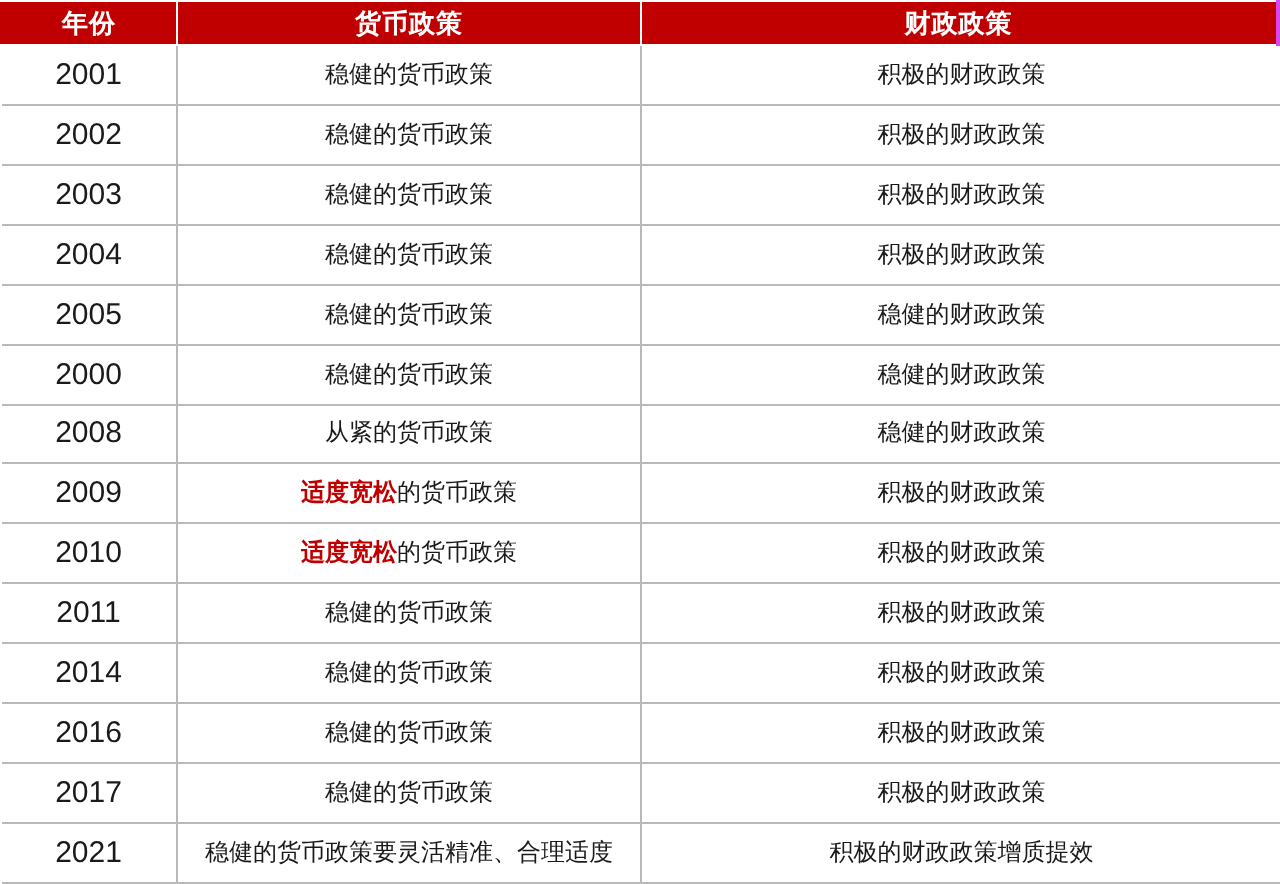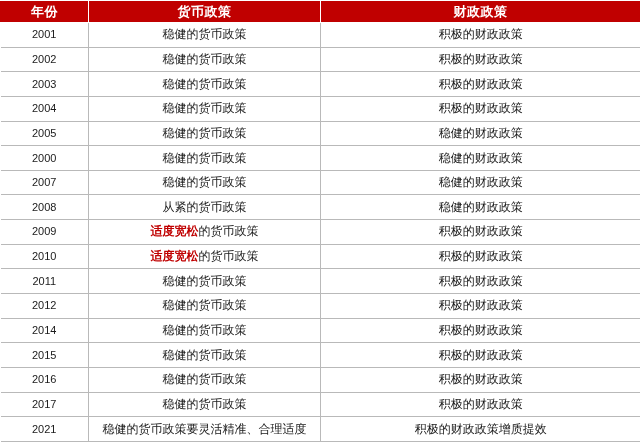--- a/index.html
+++ b/index.html
@@ -32,39 +32,39 @@
     padding: 0;
     text-align: center;
     border: 1px solid #ffffff;
     letter-spacing: 0.5px;
   }
   #policy-table thead th.year-head {
     border-left: 1px solid #c00000;
     font-family: Liberation Mono, monospace;
   }
   #policy-table thead th.fis-head {
-    border-right: 1px solid #d946ef;
+    border-right: 6px solid #d946ef;
   }
 
   #policy-table tbody td {
     border-top: 1px solid #b9b9b9;
     border-bottom: 1px solid #b9b9b9;
     border-left: none;
     border-right: none;
     font-size: 12px;
     color: #1a1a1a;
     text-align: center;
     padding: 0 2px;
     height: 19px;
     line-height: 19px;
     white-space: nowrap;
     overflow: hidden;
   }
   #policy-table tbody td.year-cell {
-    font-size: 11px;
+    font-size: 15px;
   }
   #policy-table tbody td.mon-cell {
     border-left: 1px solid #b9b9b9;
     border-right: 1px solid #b9b9b9;
   }
   #policy-table tbody td.fis-cell {
     border-right: none;
   }
   .hl {
     color: #c00000;
@@ -113,56 +113,41 @@
         <td class="year-cell">2005</td>
         <td class="mon-cell">稳健的货币政策</td>
         <td class="fis-cell">稳健的财政政策</td>
       </tr>
       <tr>
         <td class="year-cell">2000</td>
         <td class="mon-cell">稳健的货币政策</td>
         <td class="fis-cell">稳健的财政政策</td>
       </tr>
       <tr>
-        <td class="year-cell">2007</td>
-        <td class="mon-cell">稳健的货币政策</td>
-        <td class="fis-cell">稳健的财政政策</td>
-      </tr>
-      <tr>
         <td class="year-cell">2008</td>
         <td class="mon-cell">从紧的货币政策</td>
         <td class="fis-cell">稳健的财政政策</td>
       </tr>
       <tr>
         <td class="year-cell">2009</td>
         <td class="mon-cell"><span class="hl">适度宽松</span><span>的货币政策</span></td>
         <td class="fis-cell">积极的财政政策</td>
       </tr>
       <tr>
         <td class="year-cell">2010</td>
         <td class="mon-cell"><span class="hl">适度宽松</span><span>的货币政策</span></td>
         <td class="fis-cell">积极的财政政策</td>
       </tr>
       <tr>
         <td class="year-cell">2011</td>
         <td class="mon-cell">稳健的货币政策</td>
         <td class="fis-cell">积极的财政政策</td>
       </tr>
       <tr>
-        <td class="year-cell">2012</td>
-        <td class="mon-cell">稳健的货币政策</td>
-        <td class="fis-cell">积极的财政政策</td>
-      </tr>
-      <tr>
         <td class="year-cell">2014</td>
-        <td class="mon-cell">稳健的货币政策</td>
-        <td class="fis-cell">积极的财政政策</td>
-      </tr>
-      <tr>
-        <td class="year-cell">2015</td>
         <td class="mon-cell">稳健的货币政策</td>
         <td class="fis-cell">积极的财政政策</td>
       </tr>
       <tr>
         <td class="year-cell">2016</td>
         <td class="mon-cell">稳健的货币政策</td>
         <td class="fis-cell">积极的财政政策</td>
       </tr>
       <tr>
         <td class="year-cell">2017</td>

